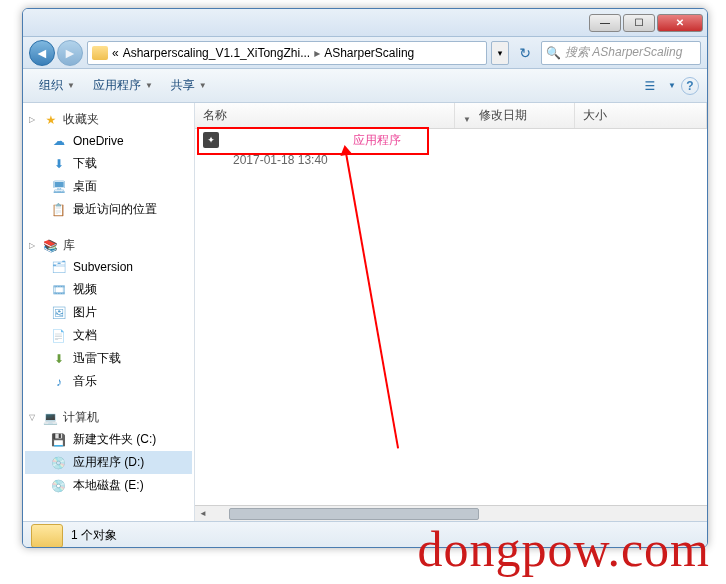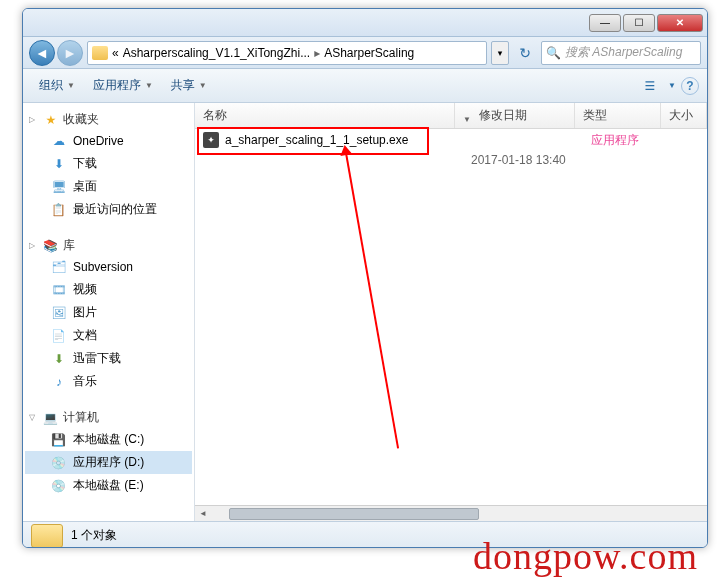--- a/index.html
+++ b/index.html
@@ -70,21 +70,21 @@
     .file-date { width: 120px; color: #666; padding-left: 8px; margin-top: 40px; }
     .file-type { width: 86px; color: #ec4899; padding-left: 8px; }
     
     .red-box { position: absolute; top: 24px; left: 2px; width: 232px; height: 28px; border: 2px solid #ff0000; pointer-events: none; }
     .red-arrow { position: absolute; top: 50px; left: 150px; width: 2px; height: 300px; background: #ff0000; transform-origin: top; transform: rotate(-10deg); pointer-events: none; }
     .red-arrow::before { content: ''; position: absolute; top: -8px; left: -5px; width: 0; height: 0; border-left: 6px solid transparent; border-right: 6px solid transparent; border-bottom: 10px solid #ff0000; }
     
     .statusbar { height: 28px; background: linear-gradient(to bottom, #f0f5fa, #e0eaf3); border-top: 1px solid #c0d0e0; display: flex; align-items: center; padding: 0 8px; font-size: 12px; gap: 8px; }
     .status-folder { width: 32px; height: 24px; background: linear-gradient(to bottom, #ffe8a0, #f0c860); border-radius: 3px; border: 1px solid #d0a840; }
     
-    .watermark { position: absolute; bottom: 6px; right: 28px; font-size: 38px; color: #cc1a1a; font-family: "Times New Roman", serif; letter-spacing: 1px; pointer-events: none; }
+    .watermark { position: absolute; bottom: 6px; right: 16px; font-size: 50px; color: #cc1a1a; font-family: "Times New Roman", serif; letter-spacing: 1px; pointer-events: none; }
     
     .scrollbar-h { position: absolute; bottom: 0; left: 0; right: 0; height: 16px; background: #f0f0f0; border-top: 1px solid #d0d0d0; display: flex; align-items: center; }
     .scrollbar-h .thumb { height: 12px; background: #c0c8d0; border: 1px solid #a0a8b0; border-radius: 2px; margin-left: 18px; width: 250px; }
     .scrollbar-h .arrow { width: 16px; height: 14px; display: flex; align-items: center; justify-content: center; font-size: 8px; color: #666; }
   </style>
 </head>
 <body>
 
 <div class="window">
 
@@ -193,21 +193,21 @@
       </div>
 
       <div class="sb-group">
         <div class="sb-header">
           <span class="tri">▽</span>
           <span class="sb-icon ic-computer">💻</span>
           <span>计算机</span>
         </div>
         <div class="sb-item">
             <span class="sb-icon ic-drive">💾</span>
-            <span>本地磁盘 (C:)</span>
+            <span>新建文件夹 (C:)</span>
           </div>
         <div class="sb-item selected">
             <span class="sb-icon ic-drive">💿</span>
             <span>应用程序 (D:)</span>
           </div>
         <div class="sb-item">
             <span class="sb-icon ic-drive">💿</span>
             <span>本地磁盘 (E:)</span>
           </div>
       </div>
@@ -215,27 +215,25 @@
 
     <div class="filelist">
       <div class="columns">
         <div class="col col-name">
             <span>名称</span>
           </div>
         <div class="col col-date">
             <span class="sort-arrow">▼</span>
             <span style="margin-left:4px;">修改日期</span>
           </div>
-        <div class="col col-type">类型</div>
         <div class="col col-size">大小</div>
       </div>
 
       <div class="filerow">
         <div class="file-icon">✦</div>
-        <div class="file-name">a_sharper_scaling_1_1_setup.exe</div>
         <div class="file-date">2017-01-18 13:40</div>
         <div class="file-type">应用程序</div>
       </div>
 
       <div class="red-box"></div>
       <div class="red-arrow"></div>
 
       <div class="scrollbar-h">
         <div class="arrow">◄</div>
         <div class="thumb"></div>

